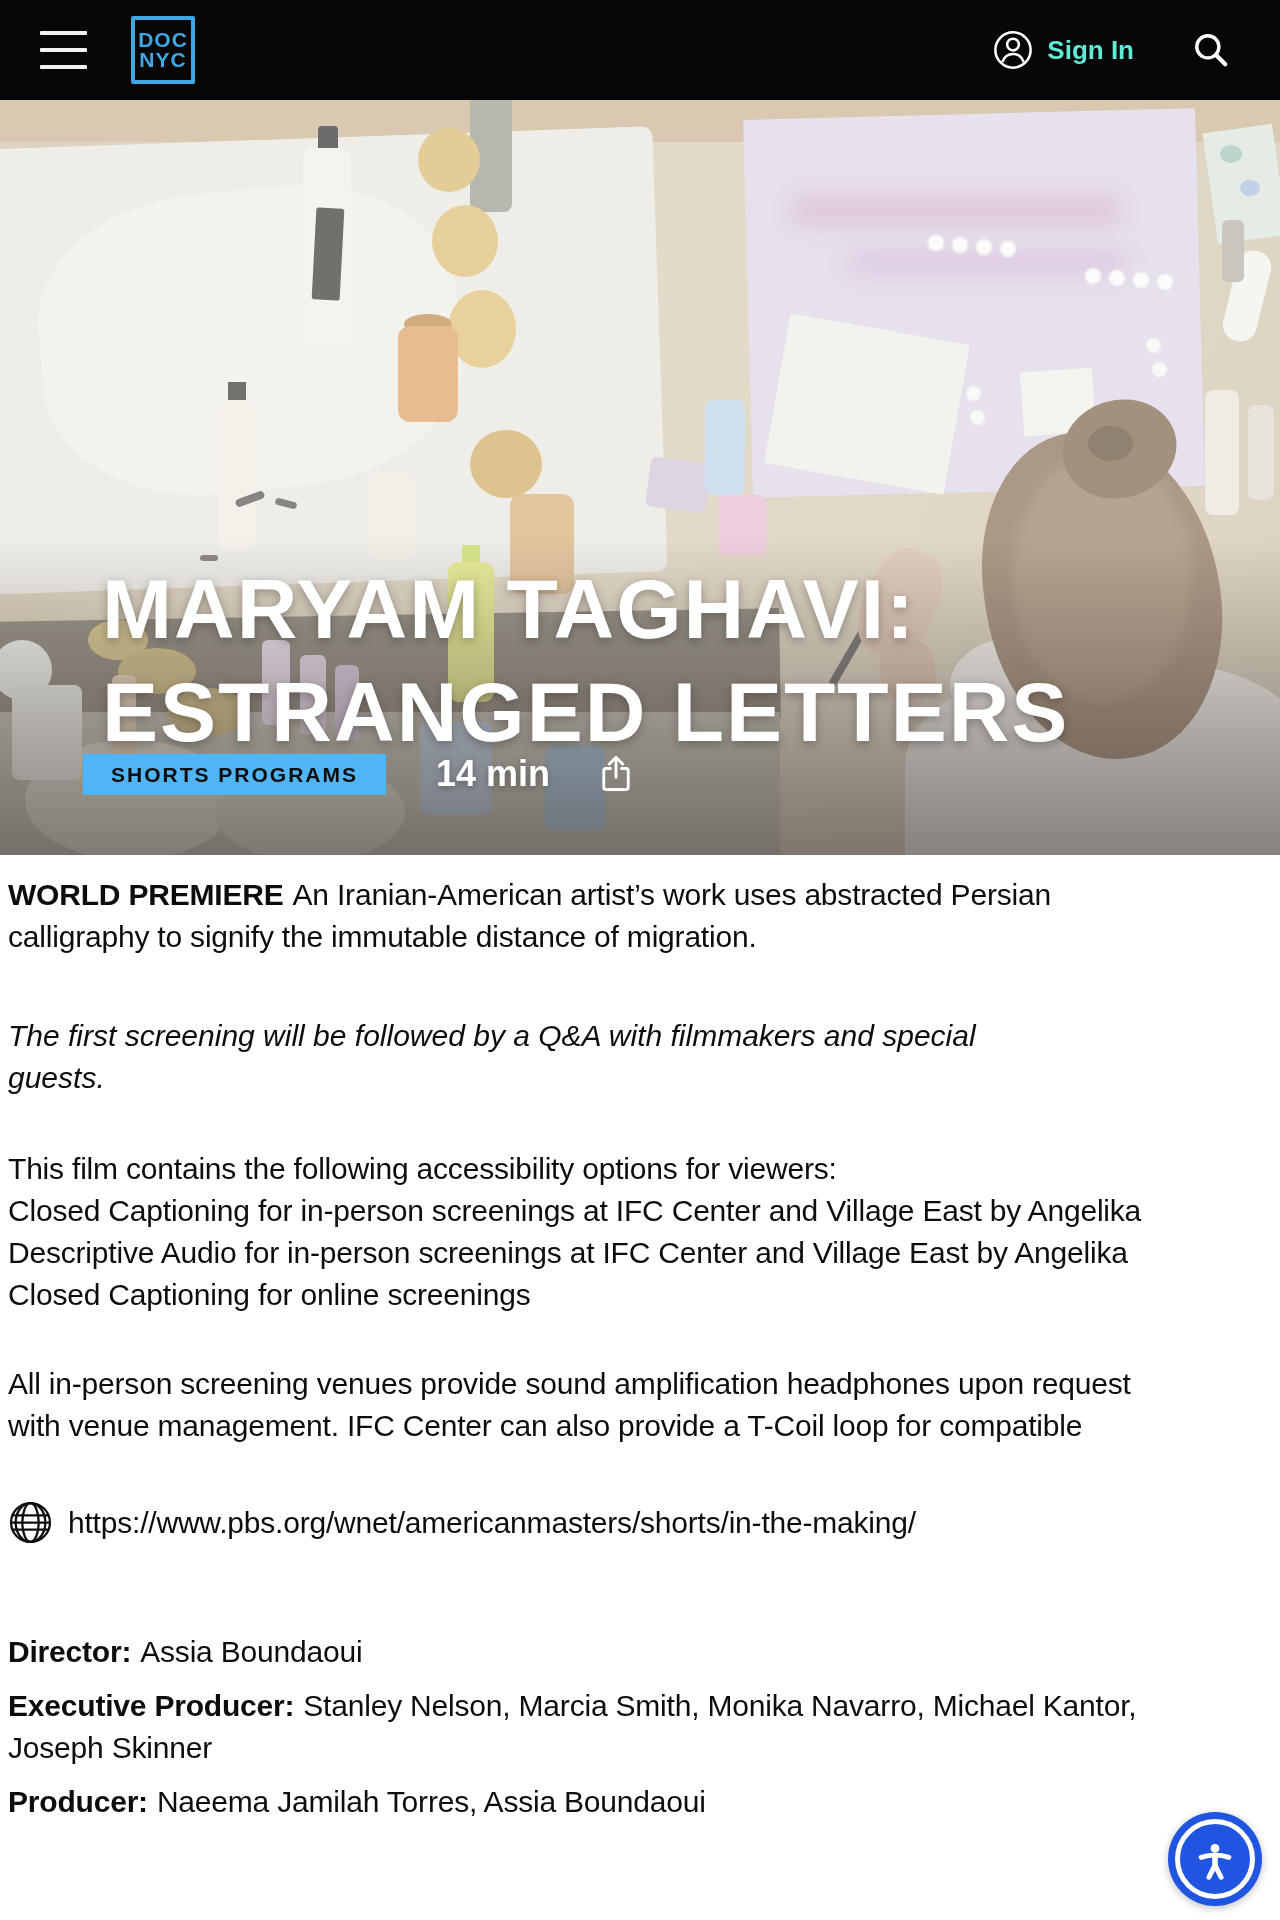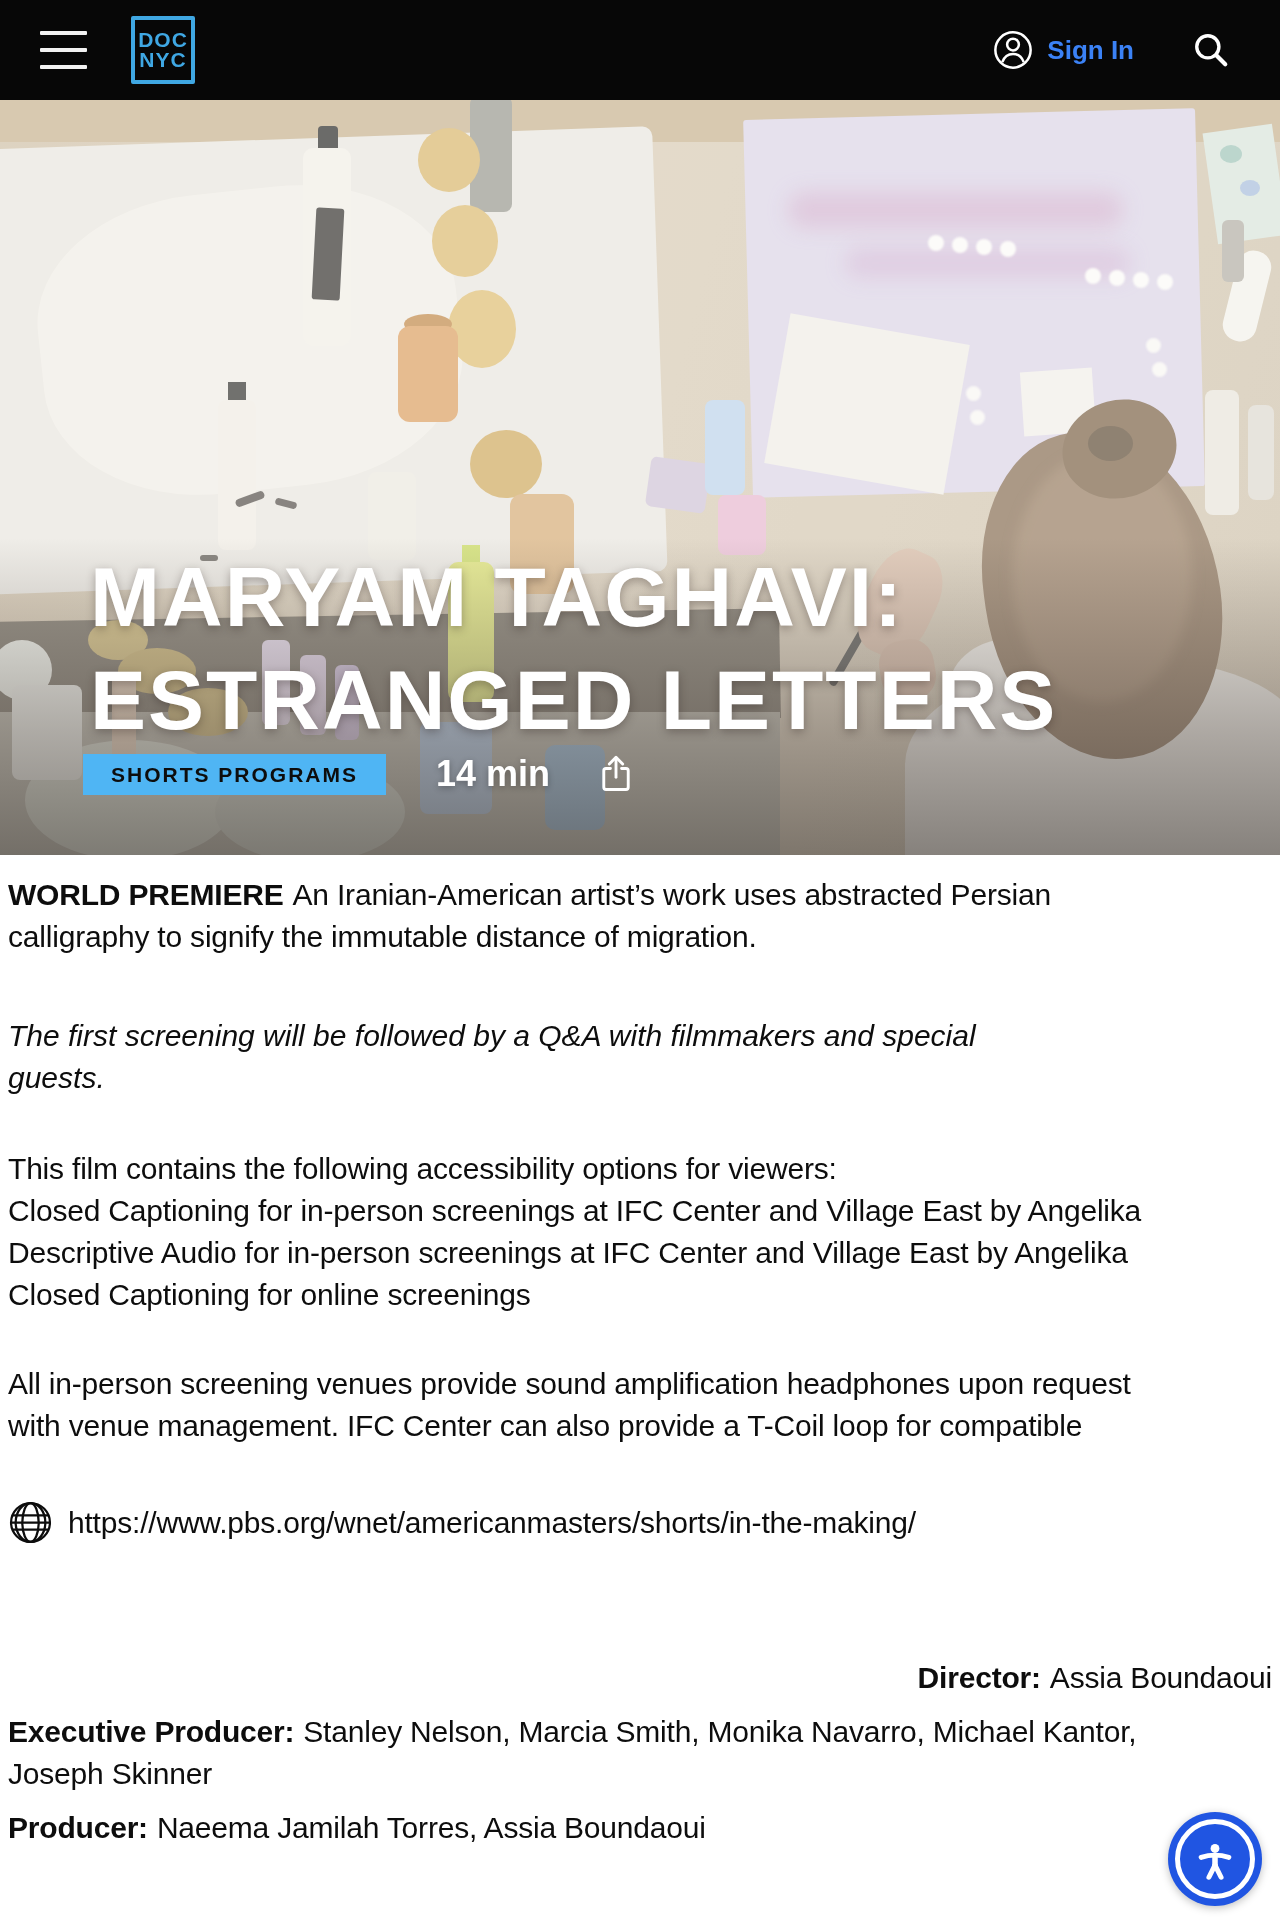--- a/index.html
+++ b/index.html
@@ -17,21 +17,21 @@
   .hamburger{background:none;border:none;cursor:pointer;display:flex;flex-direction:column;gap:13px;padding:0;}
   .hamburger span{display:block;width:47px;height:4px;background:#f2f2f2;border-radius:1px;}
   .logo-box{
     width:56px;height:60px;border:4px solid #3fa7e3;border-radius:2px;
     display:flex;flex-direction:column;align-items:center;justify-content:center;
     color:#3fa7e3;font-weight:bold;font-size:21px;line-height:20px;letter-spacing:1px;
     background:#070707;cursor:pointer;
   }
   .nav-right{display:flex;align-items:center;}
   .signin{display:flex;align-items:center;gap:13px;background:none;border:none;cursor:pointer;color:#fff;}
-  .signin-label{font-size:26px;font-weight:bold;color:#3b82f6;}
+  .signin-label{font-size:26px;font-weight:bold;color:#5eead4;}
   .search-btn{background:none;border:none;cursor:pointer;margin-left:46px;display:flex;align-items:center;}
   
   .hero{position:relative;height:755px;overflow:hidden;background:linear-gradient(105deg,#cfc0a6 0%,#d8cbb4 45%,#cec1aa 100%);}
   .hero-photo{position:absolute;inset:0;}
   .hero-photo div{position:absolute;}
   .hero-haze{position:absolute;inset:0;background:rgba(255,255,255,0.30);pointer-events:none;}
   .hero-shade{position:absolute;inset:0;pointer-events:none;
     background:linear-gradient(to bottom, rgba(0,0,0,0) 58%, rgba(58,48,42,0.38) 84%, rgba(45,38,33,0.55) 100%);}
   .hero-content{position:absolute;inset:0;}
   .hero-title{position:absolute;left:90px;top:446px;color:#fff;font-weight:bold;
@@ -49,21 +49,21 @@
   .para{margin:0;}
   .p-premiere{margin-top:19px;}
   .lead{font-weight:bold;margin-right:9px;}
   .p-qa{margin-top:57px;font-weight:normal;font-style:italic;letter-spacing:0;}
   .p-access{margin-top:49px;}
   .p-amp{margin-top:47px;}
   .website-row{margin-top:53px;display:flex;align-items:center;gap:15px;}
   .website-link{color:#0d0d0d;text-decoration:none;cursor:pointer;}
   .credits{margin-top:0;}
   .credit{margin-top:12px;}
-  .credit-first{margin-top:112px;text-align:right;}
+  .credit-first{margin-top:86px;}
   .credit b{margin-right:9px;}
   
   .a11y-fab{
     position:fixed;right:18px;bottom:14px;width:94px;height:94px;border-radius:50%;
     background:#2055e2;border:none;cursor:pointer;display:flex;align-items:center;justify-content:center;
     box-shadow:0 2px 8px rgba(0,0,0,0.25);
   }
   .a11y-ring{position:absolute;inset:7px;border:5px solid #ffffff;border-radius:50%;}
 </style>
 </head>
@@ -172,21 +172,21 @@
       <div style="left: 1012px; top: 352px; width: 180px; height: 250px; background: rgb(151, 124, 96); border-radius: 50%; filter: blur(6px);"></div>
       <div style="left: 1062px; top: 300px; width: 115px; height: 98px; background: rgb(123, 98, 70); border-radius: 50%; transform: rotate(-15deg);"></div>
       <div style="left: 1088px; top: 326px; width: 45px; height: 35px; background: rgb(95, 76, 53); border-radius: 50%;"></div>
       <div style="left: 845px; top: 520px; width: 8px; height: 70px; background: rgb(74, 74, 70); border-radius: 4px; transform: rotate(30deg);"></div>
       <div style="left: 865px; top: 448px; width: 70px; height: 110px; background: rgb(215, 185, 162); border-radius: 40%; transform: rotate(25deg);"></div>
       <div style="left: 880px; top: 540px; width: 55px; height: 60px; background: rgb(211, 180, 156); border-radius: 40%; transform: rotate(-10deg);"></div>
     </div>
   <div class="hero-haze"></div>
   <div class="hero-shade"></div>
   <div class="hero-content">
-    <h1 class="hero-title" style="margin:0;">
+    <h1 class="hero-title" style="margin:12px;">
       <div>MARYAM TAGHAVI:</div>
       <div>ESTRANGED LETTERS</div>
     </h1>
     <div class="hero-meta">
       <button class="badge">SHORTS PROGRAMS</button>
       <span class="runtime">14 min</span>
       <button class="share-btn">
         <svg width="36" height="40" viewBox="0 0 32 36" fill="none" stroke="#ffffff" stroke-width="2.6" stroke-linecap="round" stroke-linejoin="round">
           <path d="M11 13H7a2 2 0 0 0-2 2v15a2 2 0 0 0 2 2h18a2 2 0 0 0 2-2V15a2 2 0 0 0-2-2h-4"></path>
           <line x1="16" y1="3.5" x2="16" y2="21"></line>

